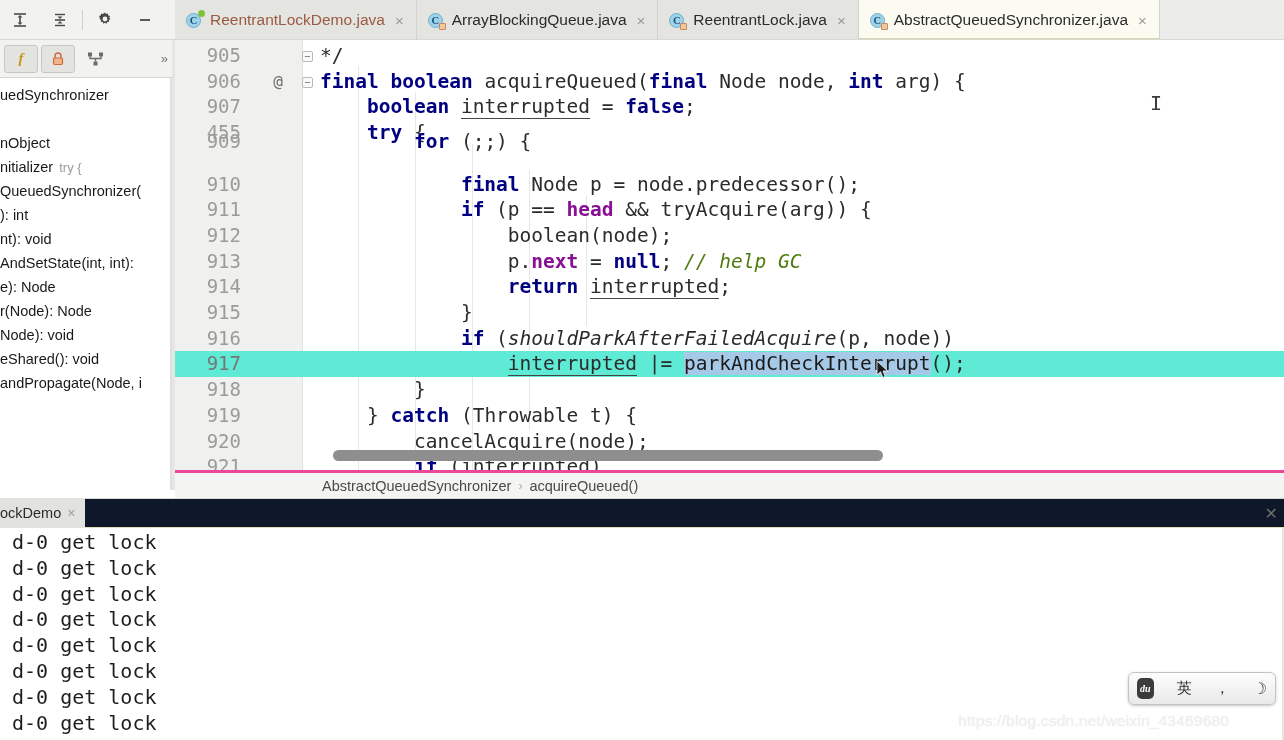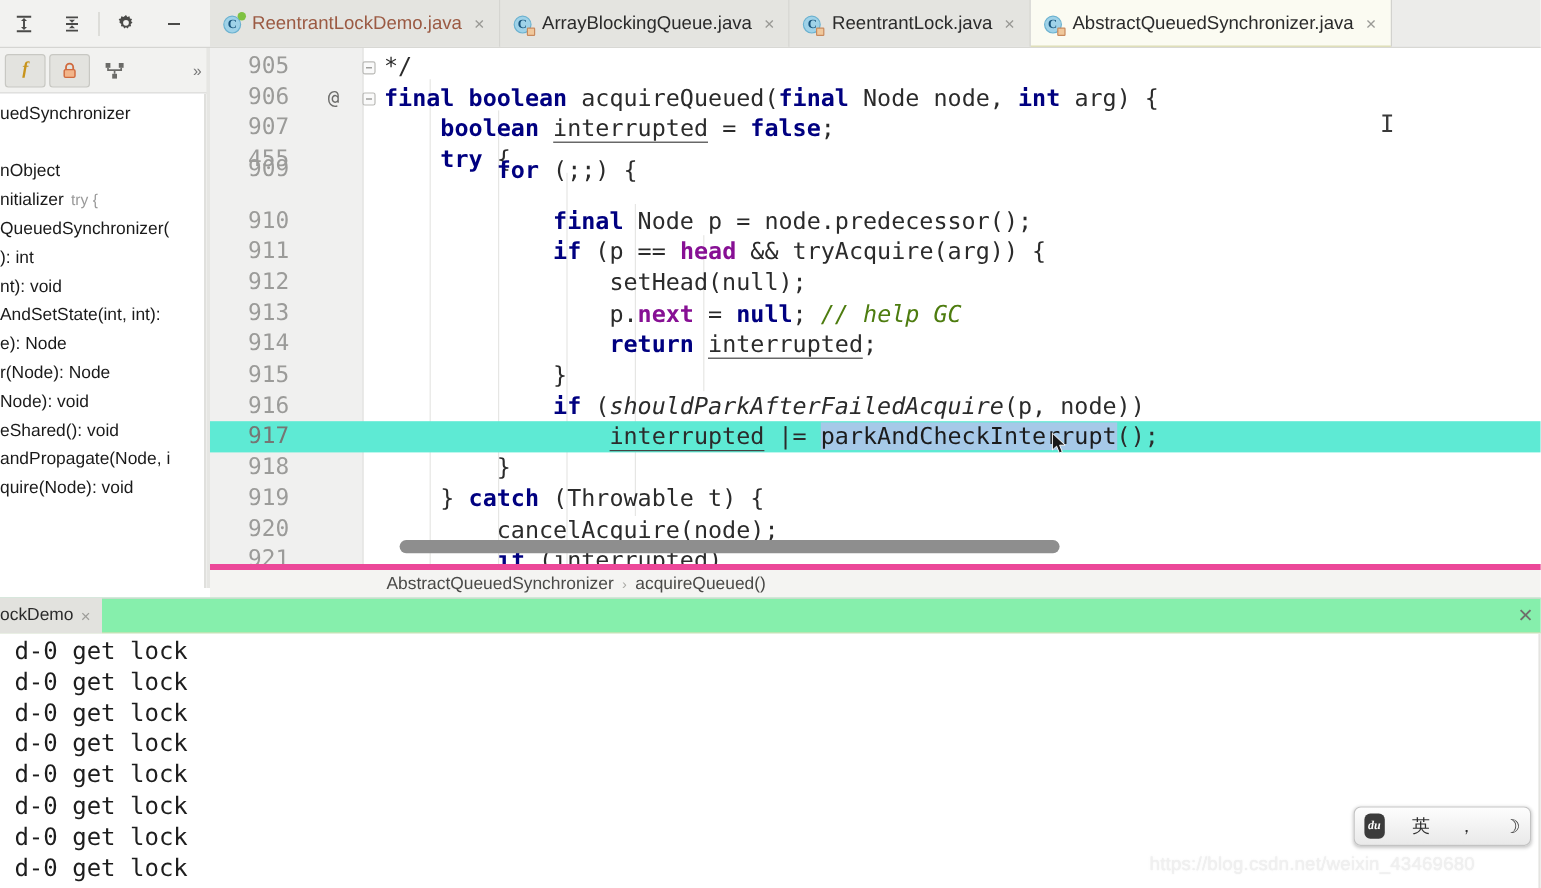--- a/index.html
+++ b/index.html
@@ -187,32 +187,32 @@
   .ibeam {
     position:absolute; font-family:"DejaVu Sans Mono", monospace;
     color:#3a3a3a; font-size:20px; line-height:1;
   }
 
   
   .breadcrumb {
     position:absolute; left:175px; top:470px;
     width:1109px; height:28px;
     background:#f4f4f2;
-    border-top:5px solid #ec4899;
+    border-top:3px solid #ec4899;
     display:flex; align-items:center;
     padding-left:147px;
     font-size:14.5px; color:#4a4a48;
     gap:7px;
   }
   .breadcrumb .sepch { color:#a9a9a5; font-size:12px; }
 
   
   .console-tabbar {
     position:absolute; left:0; top:498px; width:1284px; height:30px;
-    background:#86efac;
+    background:#0f172a;
     border-top:1px solid #d8d8d4;
     border-bottom:1px solid #dedeba;
     display:flex; align-items:center;
   }
   .ctab {
     height:30px; display:flex; align-items:center; gap:6px;
     padding:0 10px 0 0; background:#e2e2de;
     font-size:14.5px; color:#2b2b2b; cursor:pointer;
   }
   .ctab .cclose { color:#9d9d99; font-size:14px; cursor:pointer; }
@@ -338,21 +338,20 @@
         <div class="struct-row"><span>nitializer</span><span class="hint">try {</span></div>
         <div class="struct-row"><span>QueuedSynchronizer(</span></div>
         <div class="struct-row"><span>): int</span></div>
         <div class="struct-row"><span>nt): void</span></div>
         <div class="struct-row"><span>AndSetState(int, int):</span></div>
         <div class="struct-row"><span>e): Node</span></div>
         <div class="struct-row"><span>r(Node): Node</span></div>
         <div class="struct-row"><span>Node): void</span></div>
         <div class="struct-row"><span>eShared(): void</span></div>
         <div class="struct-row"><span>andPropagate(Node, i</span></div>
-        <div class="struct-row"><span>quire(Node): void</span></div>
       </div>
   </div>
   <div class="panel-divider"></div>
 
   <div class="tabbar" id="tabbar">
       <div class="tab modified">
         <span class="jicon">
           <span class="circ">C</span>
           <span class="star"></span>
         </span>
@@ -421,21 +420,21 @@
         <div class="row" style="top: 131.5px;">
           <div class="ln">910</div>
           <div class="code">            <span class="kw">final</span> Node p = node.predecessor();</div>
         </div>
         <div class="row" style="top: 157.2px;">
           <div class="ln">911</div>
           <div class="code">            <span class="kw">if</span> (p == <span class="fld">head</span> &amp;&amp; tryAcquire(arg)) {</div>
         </div>
         <div class="row" style="top: 182.9px;">
           <div class="ln">912</div>
-          <div class="code">                setHead(null);</div>
+          <div class="code">                boolean(node);</div>
         </div>
         <div class="row" style="top: 208.6px;">
           <div class="ln">913</div>
           <div class="code">                p.<span class="fld">next</span> = <span class="kw">null</span>; <span class="cmt">// help GC</span></div>
         </div>
         <div class="row" style="top: 234.3px;">
           <div class="ln">914</div>
           <div class="code">                <span class="kw">return</span> <span class="und">interrupted</span>;</div>
         </div>
         <div class="row" style="top: 260px;">

